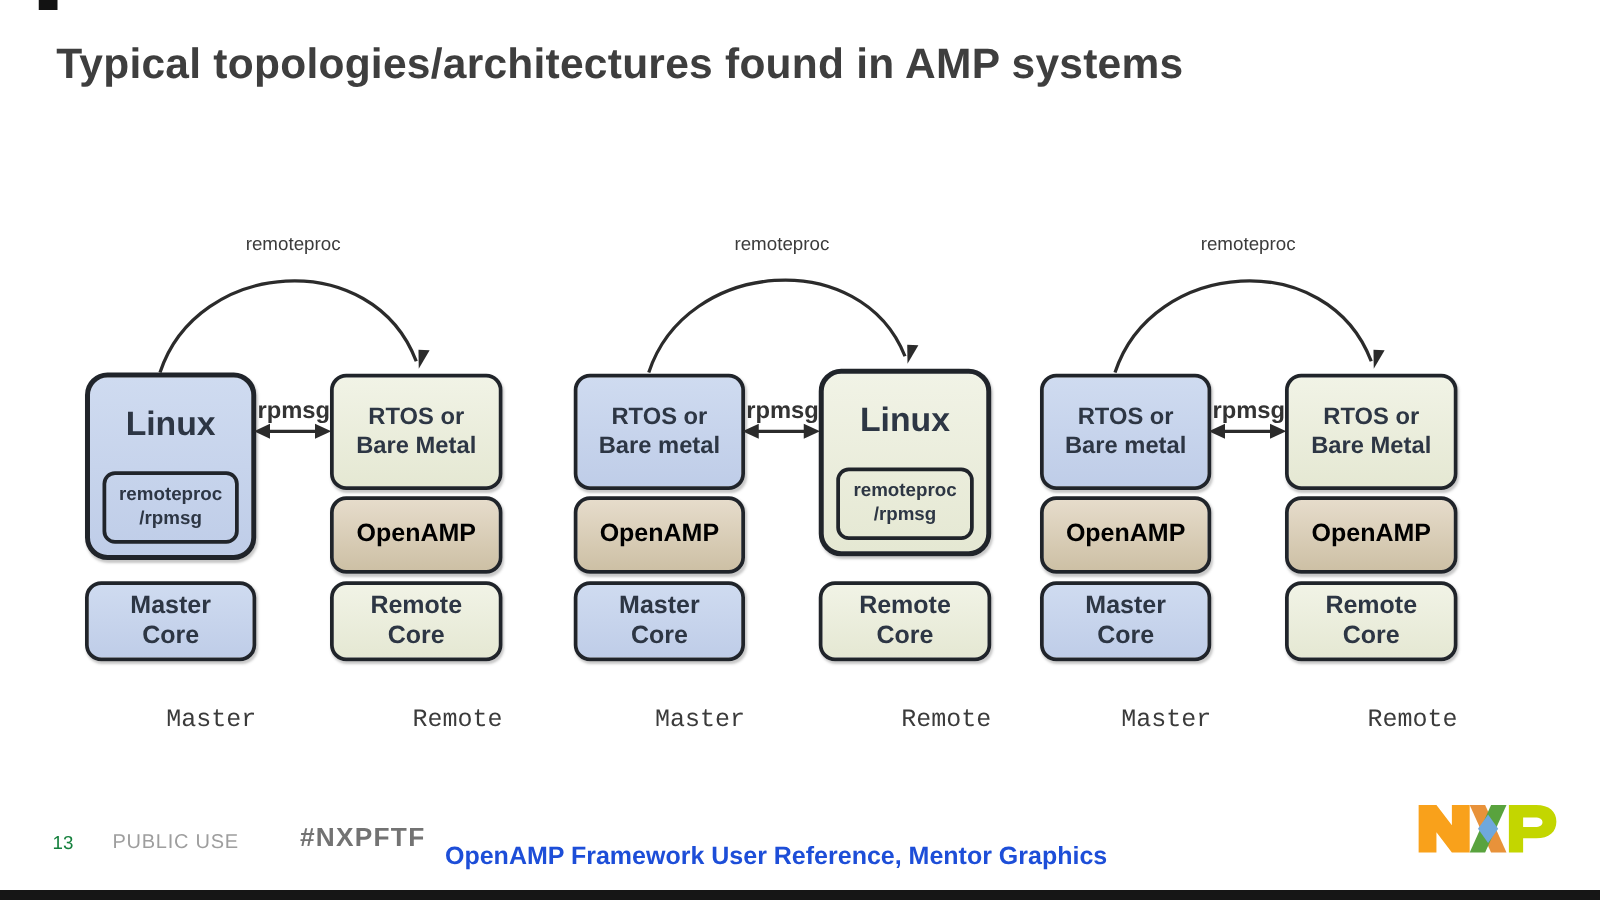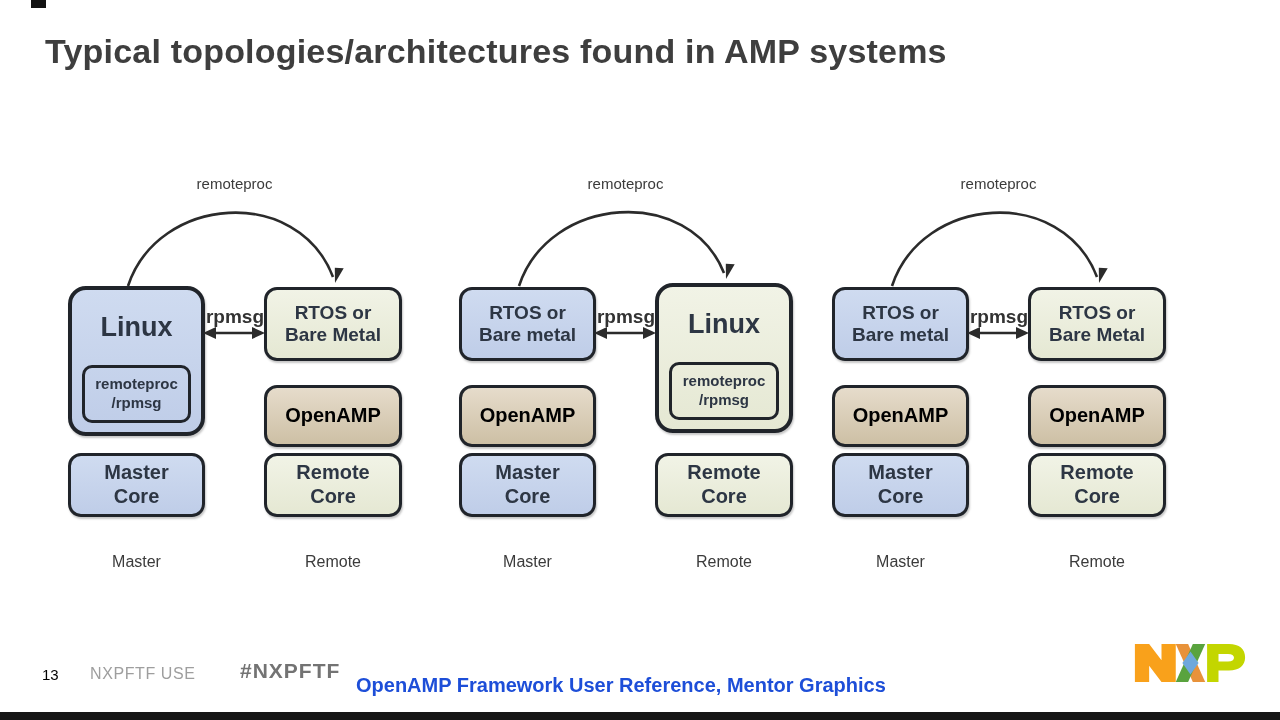--- a/index.html
+++ b/index.html
@@ -15,59 +15,59 @@
 
   
   #slide-title{
     left:30px;top:6px;width:990px;
     font-size:34px;font-weight:700;color:#3e3e3e;line-height:1.33;
     letter-spacing:.2px;
     margin-left:15px;
   }
 
   
-  .panel{position:absolute;top:165px;width:365px;height:432px;}
+  .panel{position:absolute;top:177px;width:365px;height:432px;}
   #panel-1{left:52px;} #panel-2{left:443px;} #panel-3{left:816px;}
 
   .arc-label{position:absolute;top:10px;left:0;width:100%;text-align:center;
     font-size:15px;color:#3b3b3b;}
   .arc-svg{position:absolute;left:40px;top:22px;}
 
   .box{position:absolute;box-sizing:border-box;border:3px solid #20242a;border-radius:13px;
     display:flex;align-items:center;justify-content:center;text-align:center;
     font-weight:600;color:#2d3644;box-shadow:1px 2px 2px rgba(70,70,70,.3);line-height:1.18;}
   .col-l{left:16px;width:137px;}
   .col-r{left:212px;width:138px;}
   .blue{background:linear-gradient(#cfdbf0,#bfcde8);}
   .cream{background:linear-gradient(#f1f3e6,#e5e8d3);}
   .tan{background:linear-gradient(#e6dccb,#cdc0a5);justify-content:center;}
 
   .os-tall{top:121px;height:150px;border-width:4px;border-radius:18px;
     flex-direction:column;justify-content:flex-start;padding-top:22px;font-size:27px;align-items:center;}
   .os-tall.raise{top:118px;}
-  .os-box{top:122px;height:74px;font-size:19px;}
+  .os-box{top:122px;height:93px;font-size:19px;}
   .os-box .wrap{max-width:104px;display:inline-block;}
   .mw-box{top:220px;height:62px;font-size:20px;font-weight:700;color:#000;}
   .core-box{top:288px;height:64px;font-size:20px;}
   .core-box .wrap{max-width:80px;display:inline-block;}
 
   .nested{position:absolute;left:10px;right:10px;bottom:9px;height:52px;
     border:3px solid #20242a;border-radius:10px;
     display:flex;flex-direction:column;align-items:center;justify-content:center;
     font-size:15px;font-weight:600;line-height:1.25;color:#2d3644;}
 
   .bus-label{position:absolute;top:141px;left:146px;width:74px;text-align:center;
     font-size:19px;font-weight:600;color:#333;}
   .bus-svg{position:absolute;left:149px;top:158px;}
 
-  .caption{position:absolute;top:388px;font-size:16px;color:#3b3b3b;text-align:center;}
+  .caption{position:absolute;top:388px;font-size:20px;color:#3b3b3b;text-align:right;font-family:Liberation Mono, monospace;}
   .cap-l{left:16px;width:137px;} .cap-r{left:212px;width:138px;}
 
   
-  #page-number{left:42px;top:666px;font-size:15px;color:#000000;}
+  #page-number{left:42px;top:666px;font-size:15px;color:#15803d;}
   #classification{left:90px;top:665px;font-size:16px;color:#9e9e9e;letter-spacing:.6px;}
   #hashtag{left:240px;top:659px;font-size:21px;font-weight:700;color:#737373;letter-spacing:1px;}
   #footer-caption{left:356px;top:674px;font-size:20px;font-weight:700;color:#1d4ed8;}
   #nxp-logo{left:1133px;top:637px;width:114px;height:52px;}
 </style>
 </head>
 <body>
 
 <div class="abs" id="top-tick"></div>
 
@@ -186,21 +186,21 @@
   </div>
   <div class="box cream col-r core-box">
     <span class="wrap">Remote Core</span>
   </div>
 
   <div class="caption cap-l">Master</div>
   <div class="caption cap-r">Remote</div>
 </section>
 
 <div class="abs" id="page-number">13</div>
-<div class="abs" id="classification">NXPFTF USE</div>
+<div class="abs" id="classification">PUBLIC USE</div>
 <div class="abs" id="hashtag">#NXPFTF</div>
 <div class="abs" id="footer-caption">OpenAMP Framework User Reference, Mentor Graphics</div>
 
 <svg class="abs" id="nxp-logo" viewBox="0 0 120 52" role="img">
   <path d="M2,6 H17 L30,23 V6 H45 V46 H30 L17,29 V46 H2 Z" fill="#f9a11b"></path>
   <polygon points="45,6 58,6 76,46 63,46" fill="#e8923a"></polygon>
   <polygon points="76,6 63,6 45,46 58,46" fill="#59a33e"></polygon>
   <polygon points="60.5,14 69,26 60.5,38 52,26" fill="#6fa8dc"></polygon>
   <path fill-rule="evenodd" fill="#c3d600" d="M78,6 h23 c11,0 17,5.5 17,14 c0,8.5 -6,14 -17,14 h-11 v12 h-12 Z
        M90,16.5 h10 c4.2,0 6.3,1.6 6.3,4 c0,2.4 -2.1,4 -6.3,4 h-10 Z"></path>

